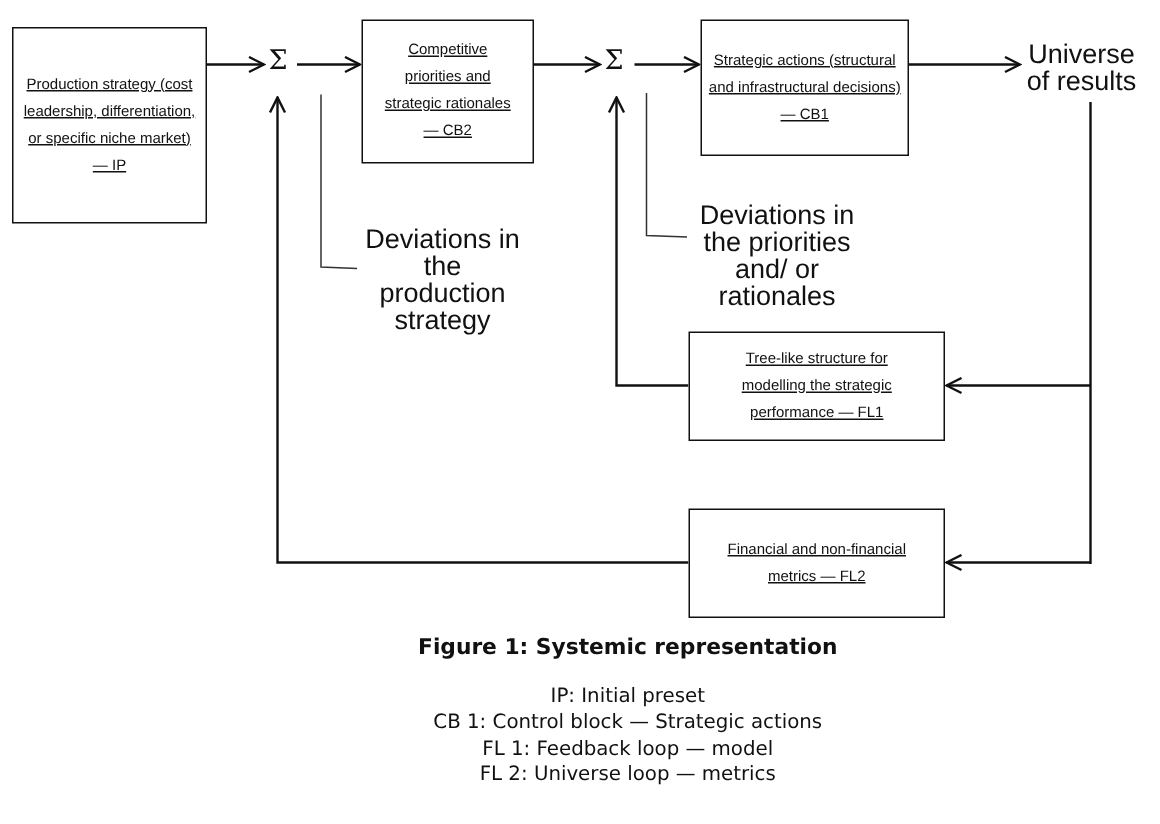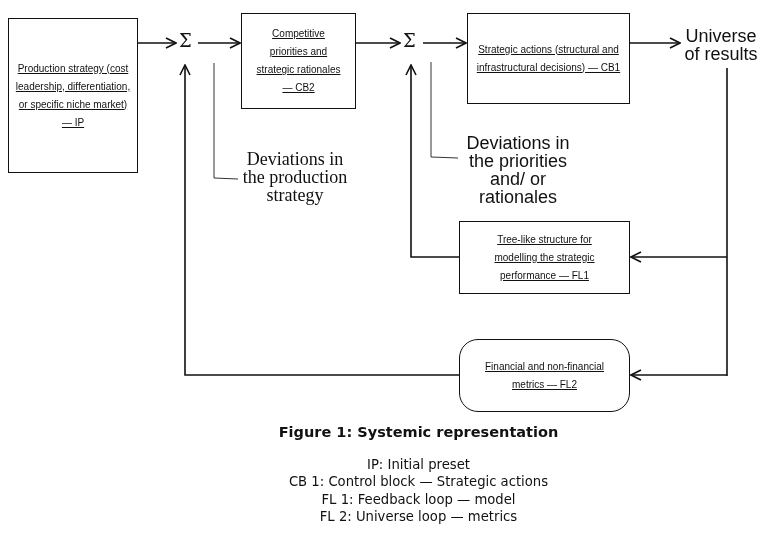--- a/index.html
+++ b/index.html
@@ -48,47 +48,47 @@
 
     <polyline points="459,375 185,375 185,65" marker-end="url(#ah)"></polyline>
   </g>
   <g stroke="#333" stroke-width="1" fill="none">
 
     <polyline points="214,63 214,178 238,179"></polyline>
     <polyline points="431,62 431,157 458,158"></polyline>
   </g>
 </svg>
 
-<div class="box" style="left:8px; top:18px; width:130px; height:155px;">
+<div class="box" style="left:8px; top:18px; width:130px; height:131px;">
   <span>Production strategy (cost leadership, differentiation, or specific niche market) — IP</span>
 </div>
 
 <div class="sigma" style="left:179px; top:32px;">Σ</div>
 
 <div class="box" style="left:241px; top:13px; width:115px; height:96px; padding:0 10px;">
   <span>Competitive priorities and strategic rationales — CB2</span>
 </div>
 
 <div class="sigma" style="left:403px; top:32px;">Σ</div>
 
-<div class="box" style="left:467px; top:13px; width:163px; height:91px;">
+<div class="box" style="left:467px; top:13px; width:139px; height:91px;">
   <span>Strategic actions (structural and infrastructural decisions) — CB1</span>
 </div>
 
 <div class="label" style="left:680px; top:27px; width:82px;">Universe of results</div>
 
-<div class="label" style="left:240px; top:150px; width:110px;font-family:Liberation Serif, serif;">Deviations in the production strategy</div>
+<div class="label" style="left:240px; top:150px; width:110px;">Deviations in the production strategy</div>
 
 <div class="label" style="left:458px; top:134px; width:120px;">Deviations in the priorities and/ or rationales</div>
 
 <div class="box" style="left:459px; top:221px; width:171px; height:73px; padding:0 20px;text-align:center;">
   <span>Tree-like structure for modelling the strategic performance — FL1</span>
 </div>
 
-<div class="box" style="left:459px; top:339px; width:171px; height:73px; padding:0 20px;border-radius:19px;">
+<div class="box" style="left:459px; top:339px; width:171px; height:73px; padding:0 20px;">
   <span>Financial and non-financial metrics — FL2</span>
 </div>
 
 <div class="caption title">Figure 1: Systemic representation</div>
 
 <div class="caption legend">
   <div>IP: Initial preset</div>
   <div>CB 1: Control block — Strategic actions</div>
   <div>FL 1: Feedback loop — model</div>
   <div>FL 2: Universe loop — metrics</div>

